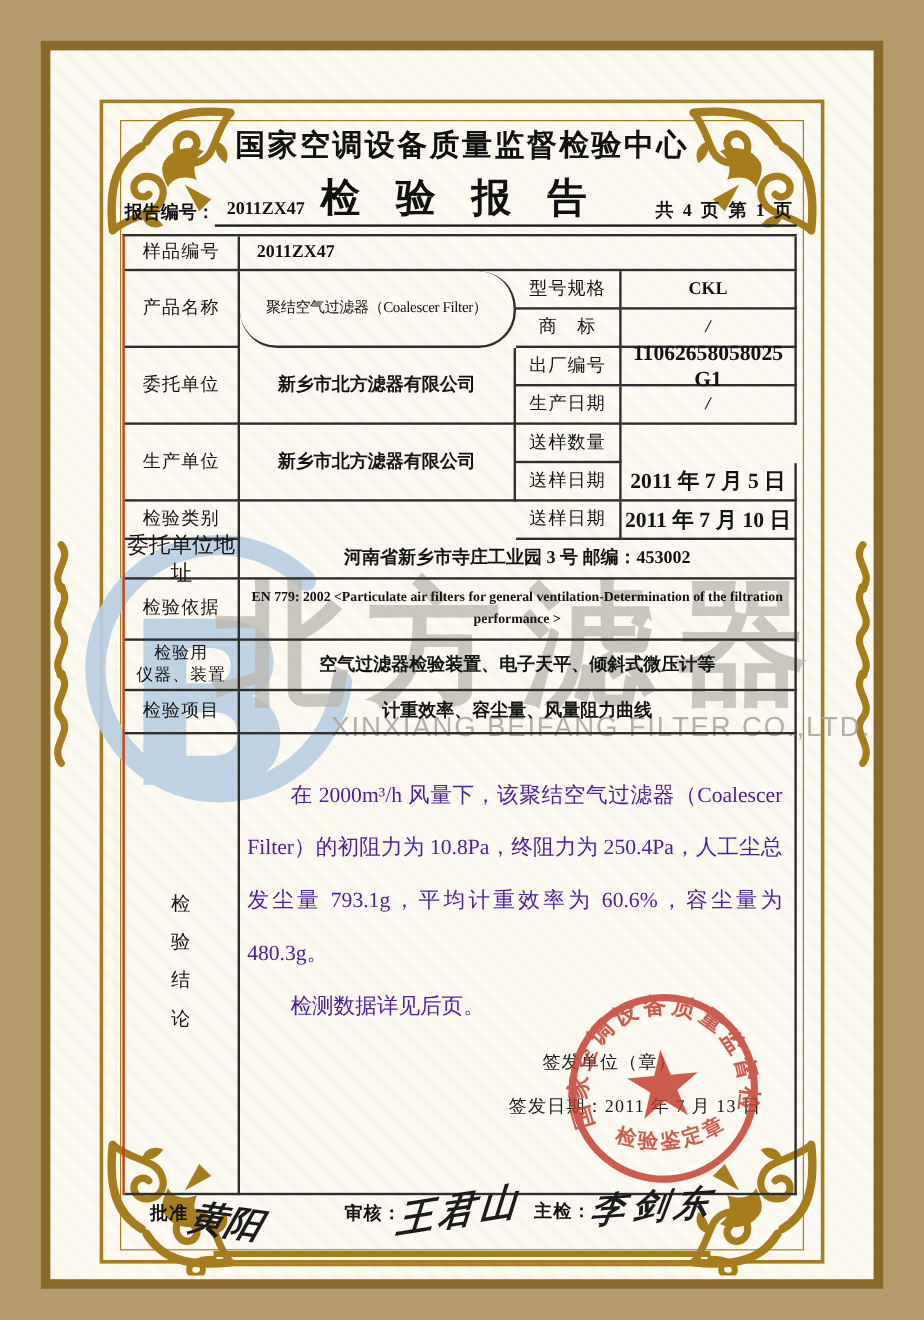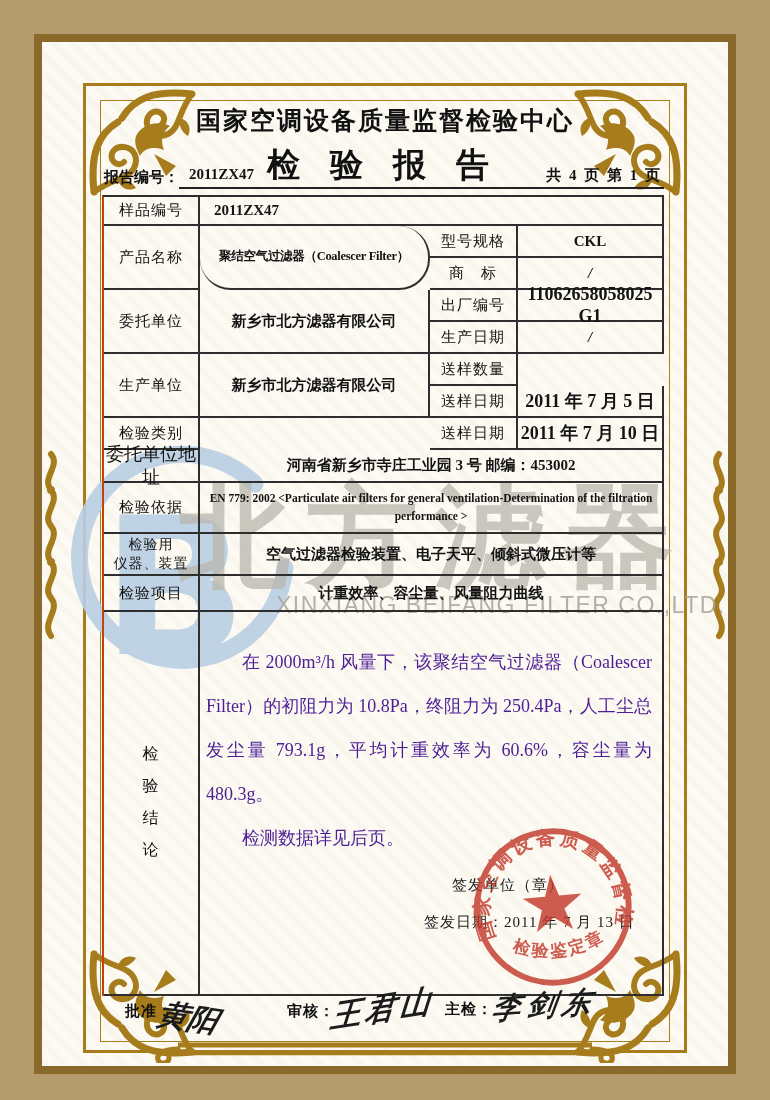--- a/index.html
+++ b/index.html
@@ -54,21 +54,21 @@
   .tbl{position:absolute;left:102px;top:195px;width:560px;z-index:2;
     display:grid;grid-template-columns:96px 230px 88px 146px;
     grid-template-rows:29px 32px 32px 32px 32px 32px 32px 32px 33px 51px 42px 36px 384px;
     border-top:2px solid #2e2e2e;border-left:2px solid #c2410c;}
   .cell{border-right:2px solid #2e2e2e;border-bottom:2px solid #2e2e2e;
     display:flex;align-items:center;justify-content:center;text-align:center;
     font-size:15px;color:#131313;line-height:1.25;overflow:visible;}
   .cell.lab{letter-spacing:1px;}
   .cell.val{font-weight:600;}
   .cell.small{font-size:18px;letter-spacing:0;}
-  .cell.prod{font-size:12.5px;letter-spacing:-.3px;white-space:nowrap;font-weight:700;border-radius:31px;}
+  .cell.prod{font-size:12.5px;letter-spacing:-.3px;white-space:nowrap;font-weight:400;border-radius:31px;}
   .cell.en{font-size:11.5px;font-weight:600;padding:2px 4px;line-height:1.55;}
   .cell.left2{flex-direction:column;gap:2px;}
   .vlab{flex-direction:column;justify-content:flex-start;padding-top:132px;gap:12px;
     font-size:16px;letter-spacing:0;}
   .concl{position:relative;display:block;text-align:left;padding:28px 10px 0 6px;}
   .concl p{margin:0;font-size:18px;line-height:44px;text-indent:2em;text-align:justify;color:#4c1d95;}
 
   
   .issue-unit{position:absolute;left:452px;top:876px;z-index:3;font-size:15px;color:#1a1a1a;letter-spacing:1px;}
   .issue-date{position:absolute;left:424px;top:913px;z-index:3;font-size:15px;color:#1a1a1a;letter-spacing:1px;}

